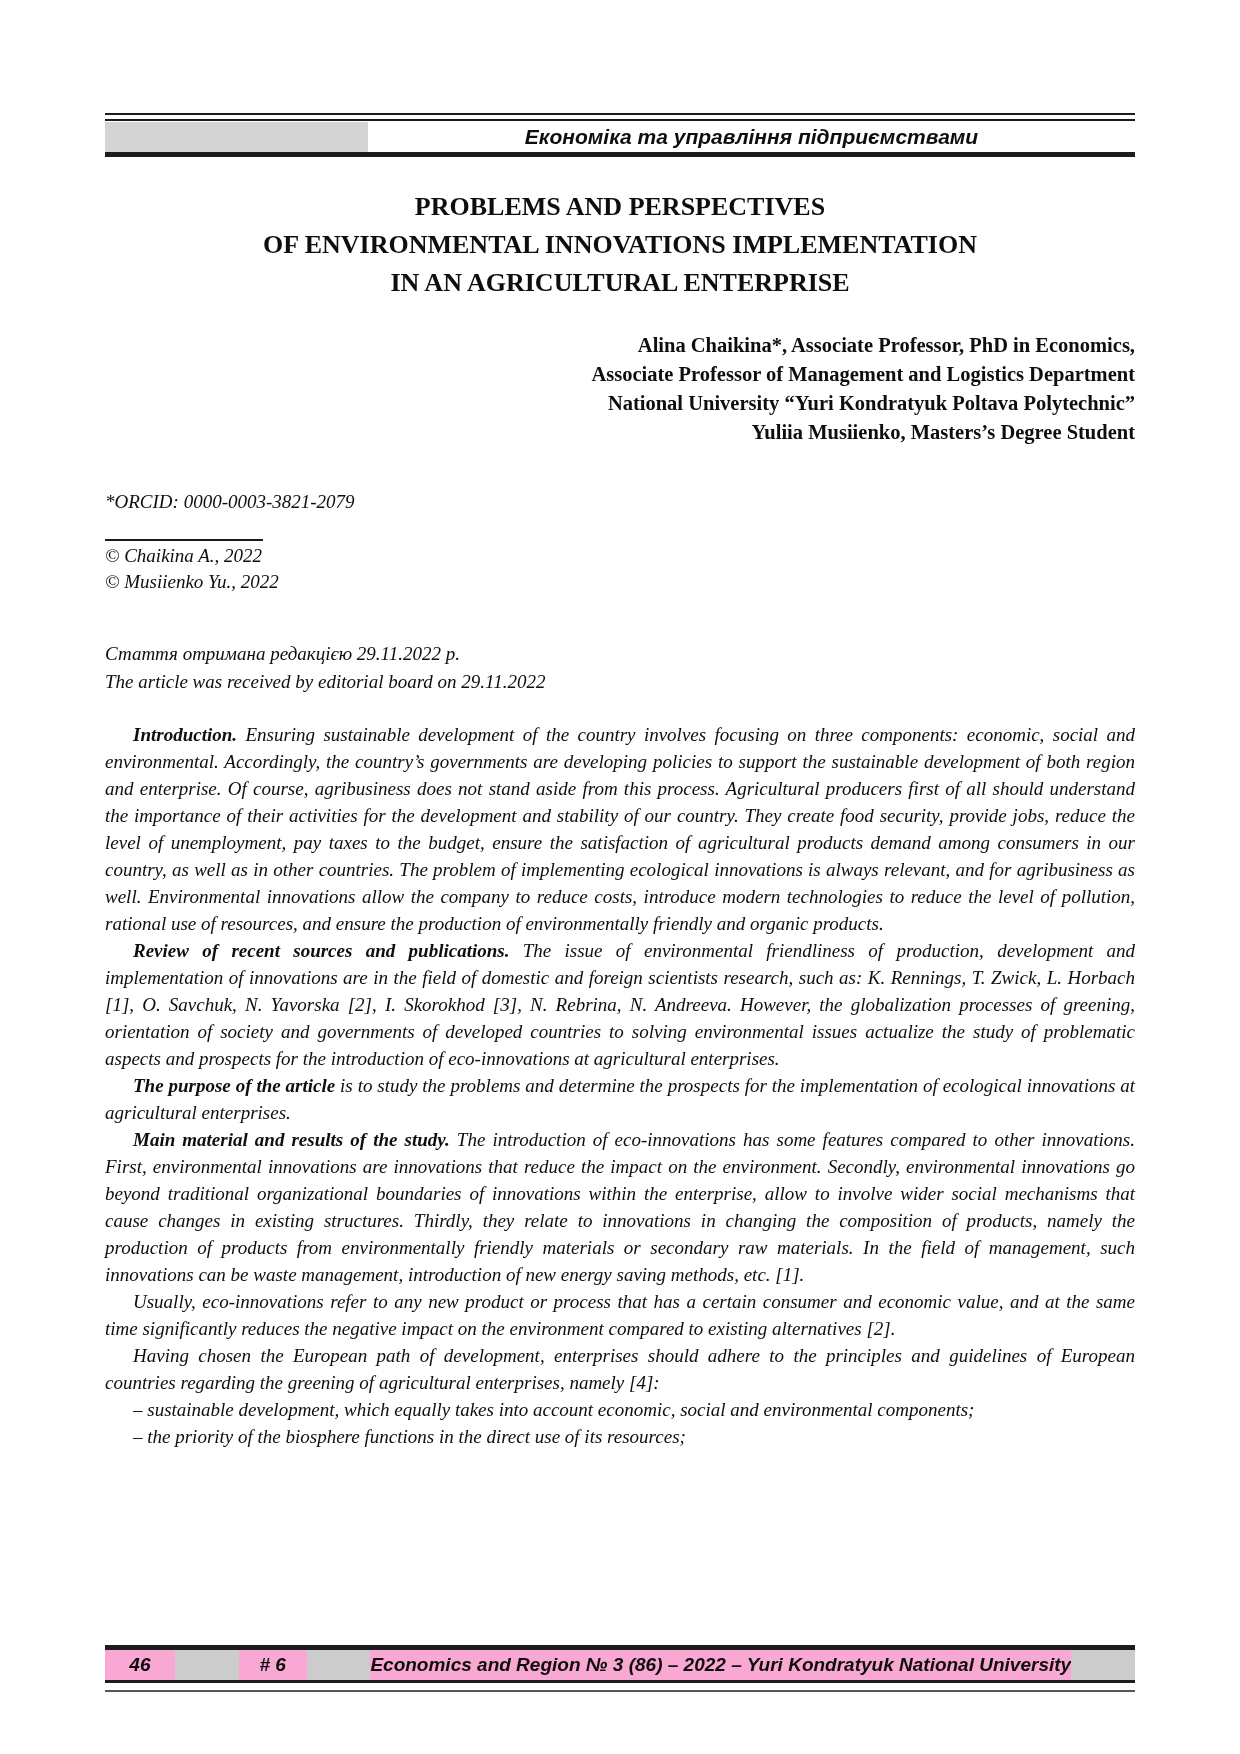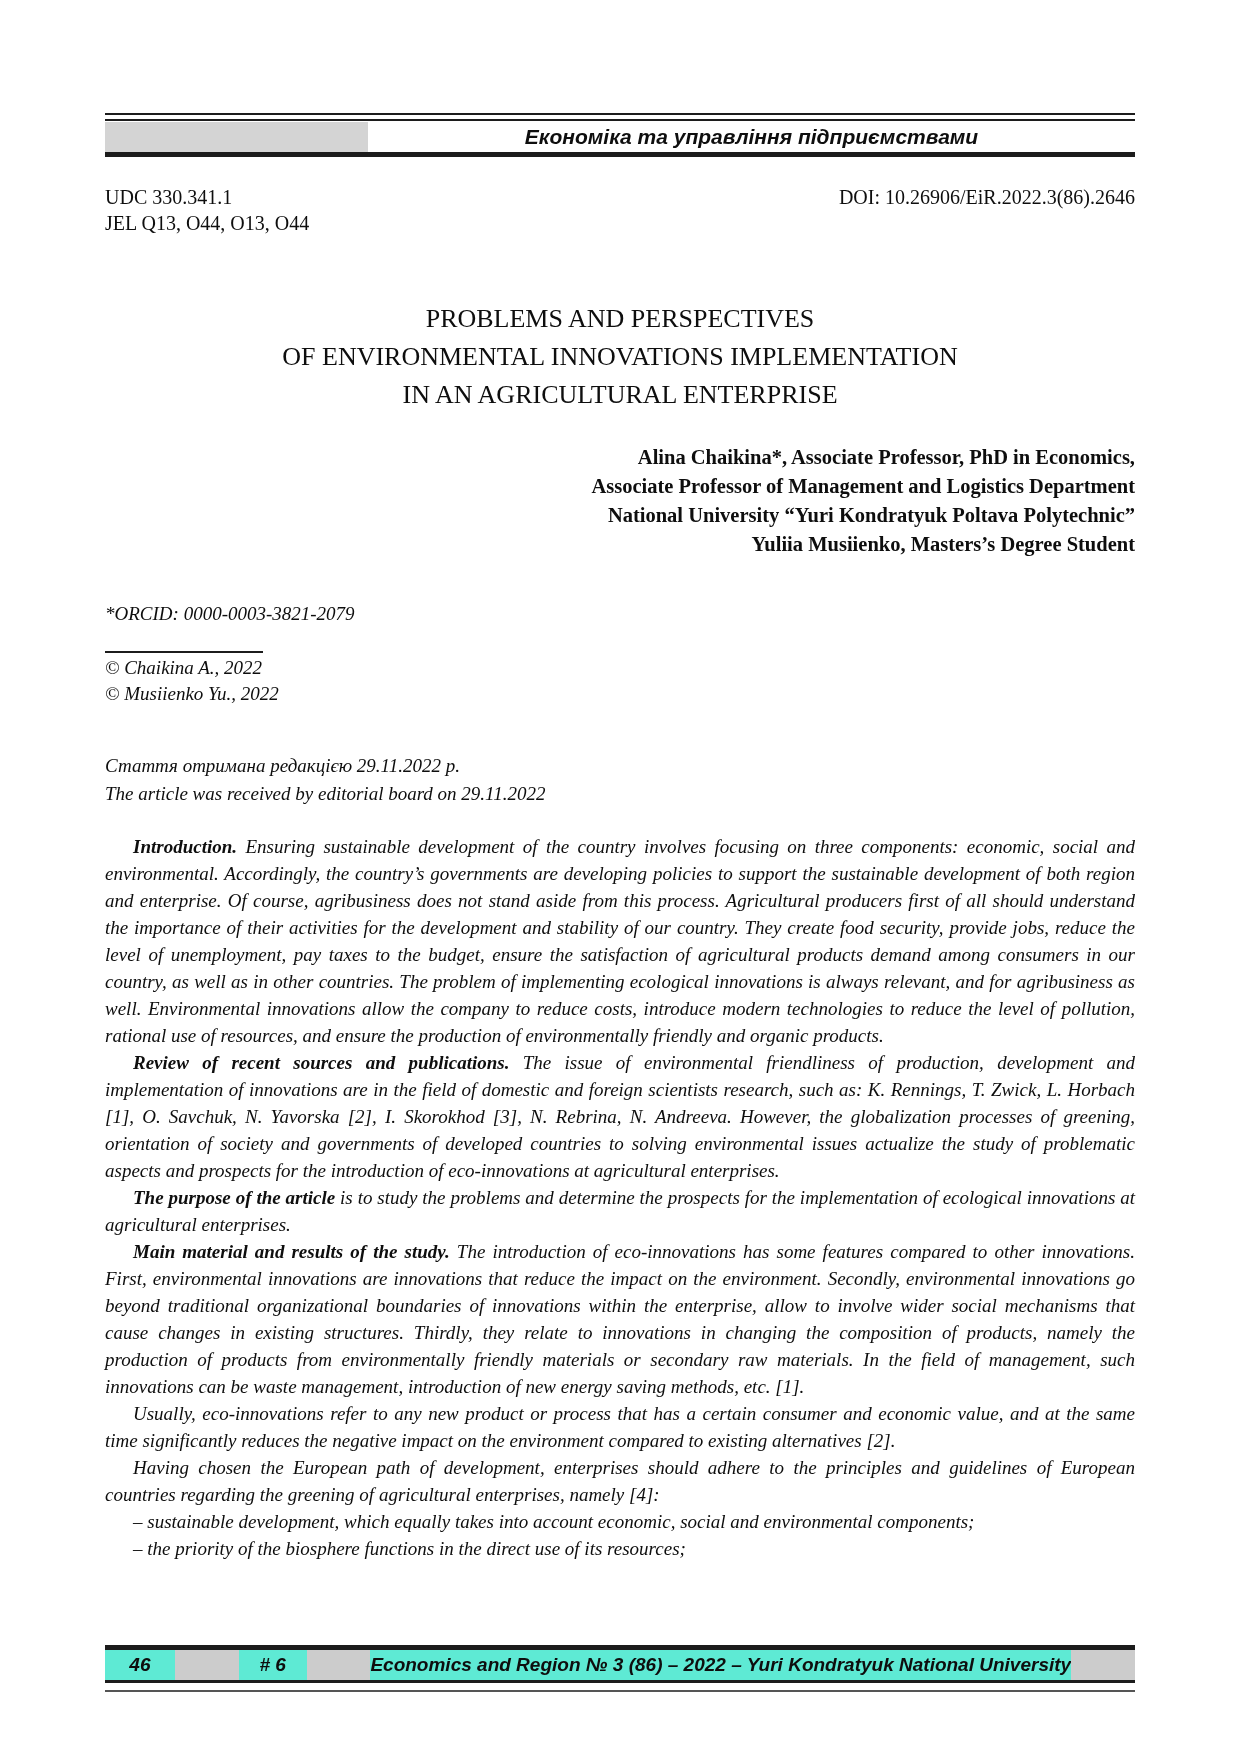--- a/index.html
+++ b/index.html
@@ -26,22 +26,22 @@
     font-size:21px;line-height:30px;
     white-space:nowrap;
   }
 
   
   .meta{margin-top:27px;font-size:20px;line-height:26px;}
   .meta-row{display:flex;justify-content:space-between;}
 
   
   .article-title{
-    margin-top:64px;text-align:center;
-    font-weight:normal;font-size:26px;line-height:38px;
+    margin-top:31px;text-align:center;
+    font-weight:bold;font-size:26px;line-height:38px;
   }
   .authors{
     margin-top:29px;text-align:right;
     font-weight:bold;font-size:20.5px;line-height:29px;
   }
 
   
   .orcid{margin-top:42px;font-style:italic;font-size:19px;line-height:26px;}
   .copyright-rule{width:158px;border-bottom:2px solid #1c1c1c;height:24px;margin-bottom:2px;}
   .copyright{font-style:italic;font-size:19px;line-height:26px;}
@@ -53,21 +53,21 @@
   .body-p b{font-weight:bold;}
 
   
   .footer{position:absolute;left:105px;top:1645px;width:1030px;}
   .footer-bar{
     display:flex;height:30px;
     border-top:5px solid #1c1c1c;border-bottom:3px solid #1c1c1c;
     font-family:"Liberation Sans", sans-serif;
     font-weight:bold;font-style:italic;font-size:19px;line-height:30px;
   }
-  .f-white{text-align:center;background:#5eead4;font-style:italic;}
+  .f-white{text-align:center;background:#f9a8d4;font-style:italic;}
   .f-gray{background:#cccccc;}
   .f-page{width:70px;}
   .f-g1{width:64px;}
   .f-issue{width:68px;}
   .f-g2{width:64px;}
   .f-journal{flex:1;white-space:nowrap;}
   .f-g3{width:64px;}
   .footer-underline{margin-top:7px;border-top:2px solid #555;height:0;}
 </style>
 </head>
@@ -77,27 +77,20 @@
   <div class="content">
 
     <div class="journal-header">
       <div class="double-line"></div>
       <div class="header-bar">
         <div class="header-gray"></div>
         <div class="header-title">Економіка та управління підприємствами</div>
       </div>
     </div>
 
-    <div class="meta">
-      <div class="meta-row">
-        <span>UDC 330.341.1</span>
-        <span>DOI: 10.26906/EiR.2022.3(86).2646</span>
-      </div>
-      <div>JEL Q13, O44, O13, O44</div>
-    </div>
 
     <div class="article-title">
       <div>PROBLEMS AND PERSPECTIVES</div>
       <div>OF ENVIRONMENTAL INNOVATIONS IMPLEMENTATION</div>
       <div>IN AN AGRICULTURAL ENTERPRISE</div>
     </div>
 
     <div class="authors">
       <div>Alina Chaikina*, Associate Professor, PhD in Economics,</div>
       <div>Associate Professor of Management and Logistics Department</div>

